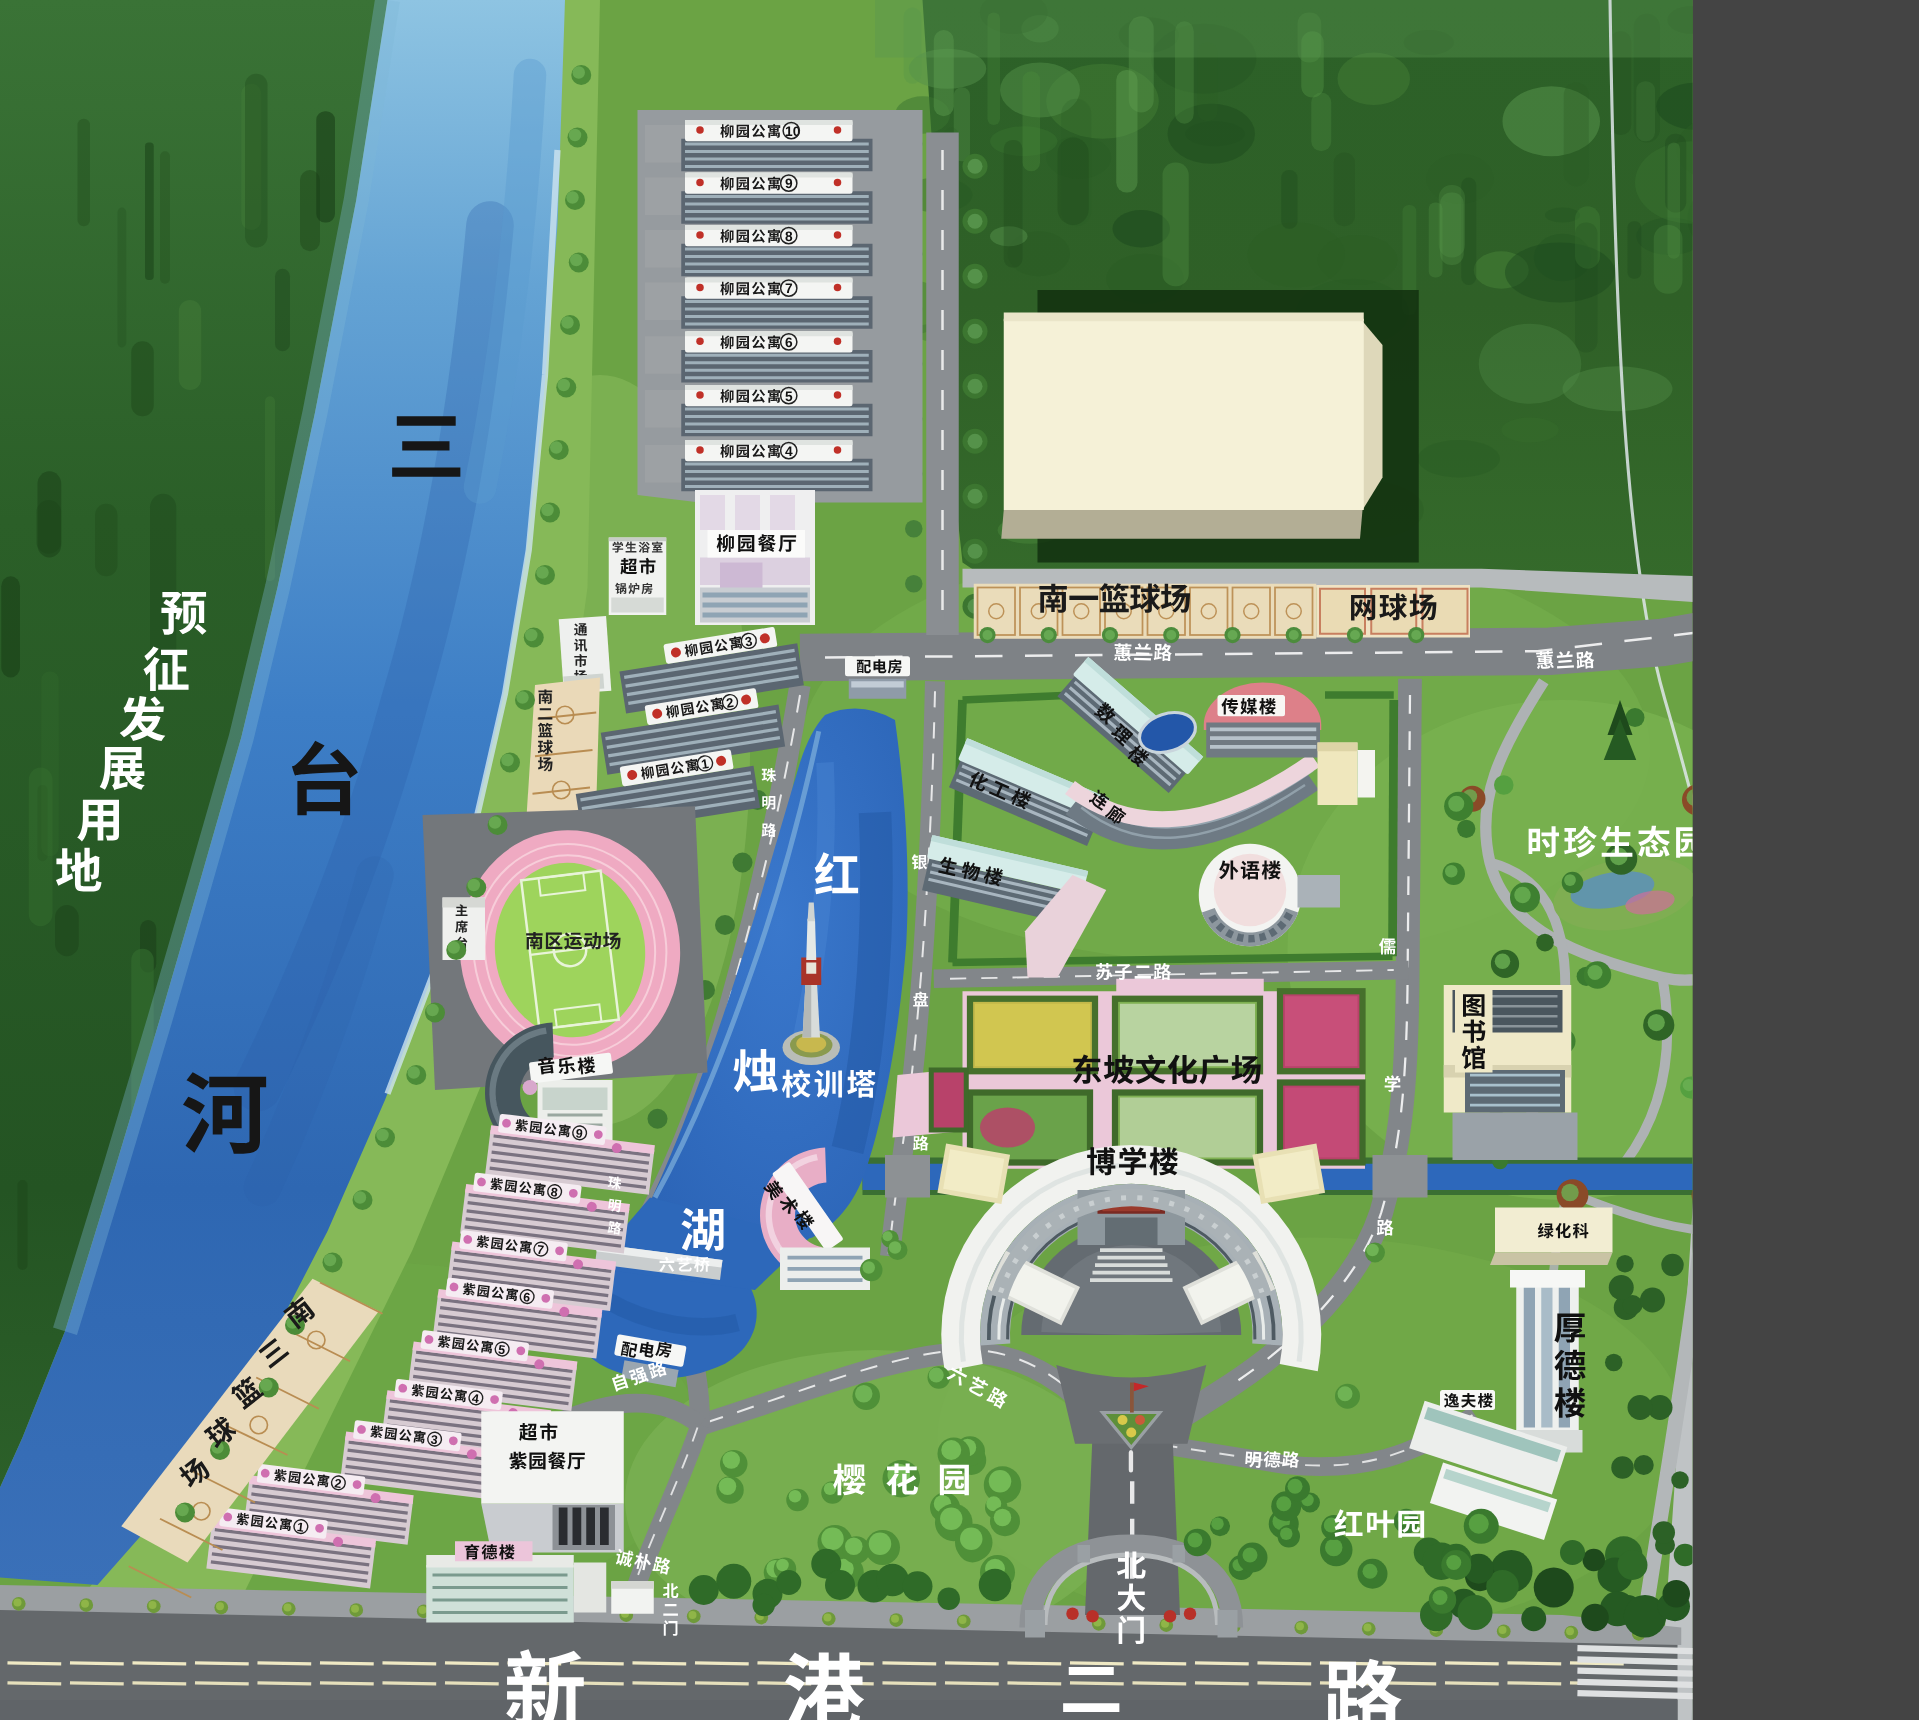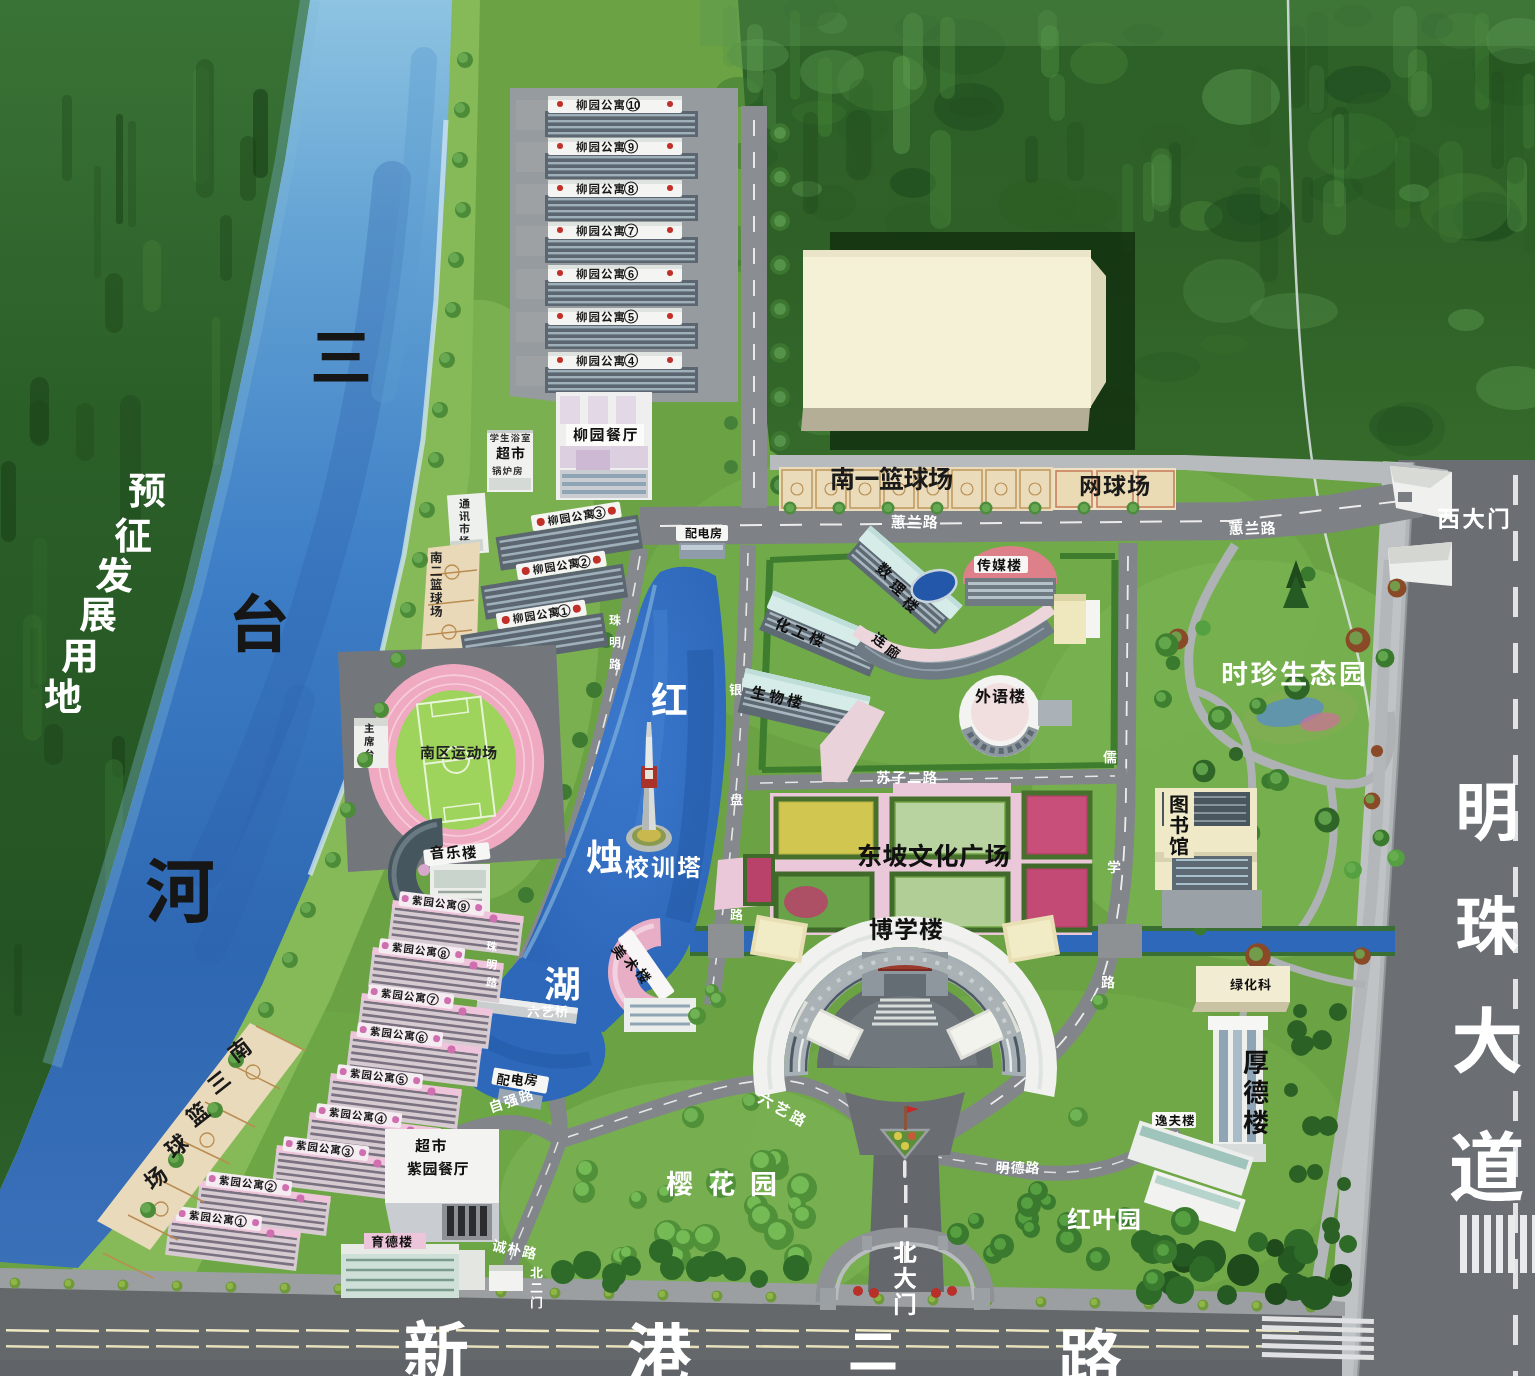--- a/index.html
+++ b/index.html
@@ -1,15 +1,15 @@
 <!DOCTYPE html>
 <html><head><meta charset="utf-8"><title>campus map</title>
 <style>
 html,body{margin:0;padding:0;background:#444;}
-#map{width:1535px;height:1376px;overflow:hidden;position:relative;font-family:"Liberation Sans", sans-serif;}
+#map{width:1354px;height:1376px;overflow:hidden;position:relative;font-family:"Liberation Sans", sans-serif;}
 </style></head>
 <body>
 
 <div id="map">
 <svg width="1535" height="1376" viewBox="0 0 1535 1376" xmlns="http://www.w3.org/2000/svg">
 <defs>
 <linearGradient id="riv" x1="0" y1="0" x2="0" y2="1">
  <stop offset="0" stop-color="#8ec4e2"></stop>
           <stop offset="0.18" stop-color="#64a3d4"></stop>
  <stop offset="0.45" stop-color="#3d7ec6"></stop>

